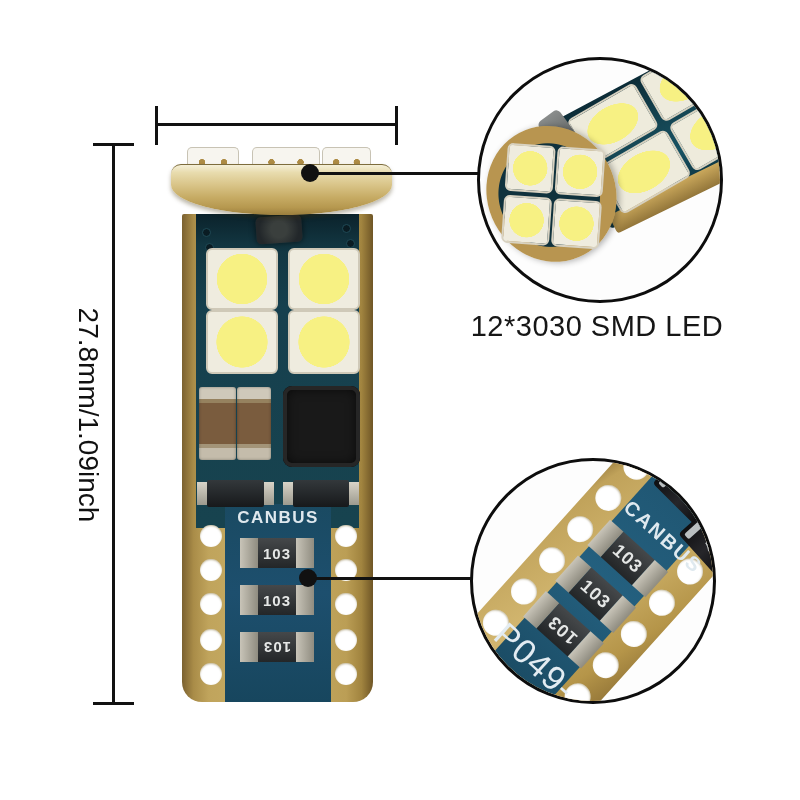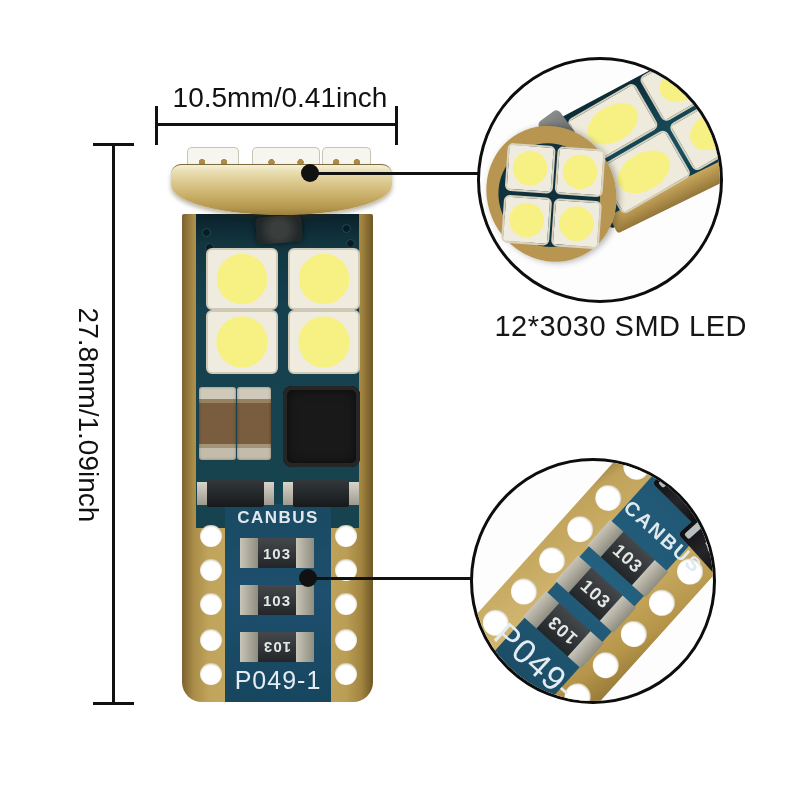--- a/index.html
+++ b/index.html
@@ -67,21 +67,21 @@
   .conn{position:absolute;background:var(--annotation,#111);height:3px;z-index:5;}
   .conn-top{left:310px;top:172px;width:168px;}
   .conn-bottom{left:308px;top:577px;width:163px;}
   .conn-dot{position:absolute;width:18px;height:18px;border-radius:50%;background:var(--annotation,#111);z-index:6;}
   .dot-top{left:301px;top:164px;} .dot-bottom{left:299px;top:569px;}
 
   
   .callout{position:absolute;width:240px;height:240px;border:3px solid #0d0d0d;border-radius:50%;
         background:#fdfdfd;overflow:hidden;z-index:4;}
   .co-top{left:477px;top:57px;} .co-bottom{left:470px;top:458px;}
-  .co-label{position:absolute;width:300px;text-align:right;font-size:29px;color:#161616;letter-spacing:.5px;}
+  .co-label{position:absolute;width:300px;text-align:center;font-size:29px;color:#161616;letter-spacing:.5px;}
   .co-top-label{left:447px;top:310px;} .co-bottom-label{left:443px;top:717px;}
 
   
   .tc-group{position:absolute;left:7px;top:65px;width:310px;height:150px;transform:rotate(-28deg);
         transform-origin:64px 68px;}
   .tc-body{position:absolute;left:100px;top:6px;width:168px;height:122px;border-radius:4px;
         background:linear-gradient(180deg,#0c2c37 0%,#14424f 35%,#175263 70%,#0e3440 100%);}
   .tc-body-gold{position:absolute;left:104px;top:118px;width:172px;height:20px;border-radius:3px;
         transform:rotate(2deg);background:linear-gradient(180deg,#caa85c,#93763a);}
   .sled{position:absolute;border:2px solid #d6d0bf;border-radius:6px;transform:rotate(-2deg);
@@ -124,21 +124,20 @@
         display:flex;align-items:center;justify-content:center;}
   .bchip .chiptext{font-size:18px;}
   .part2{position:absolute;left:20px;top:222px;width:110px;text-align:center;font-size:34px;
         color:#e3ecf2;letter-spacing:1px;}
 </style>
 </head>
 <body>
 
 <div class="canvas">
 
-  <div class="dim-label dim-top-label">10.5mm/0.41inch</div>
   <div class="dline dim-line-h"></div>
   <div class="dline tick-tl"></div>
   <div class="dline tick-tr"></div>
 
   <div class="dim-label dim-left-label">27.8mm/1.09inch</div>
   <div class="dline dim-line-v"></div>
   <div class="dline tick-lt"></div>
   <div class="dline tick-lb"></div>
 
   <div class="bulb">
@@ -192,21 +191,20 @@
           </div>
         <div class="pr"></div>
       </div>
       <div class="c103" style="top:418px;">
         <div class="pl"></div>
         <div class="cbody">
             <span class="chiptext flip">103</span>
           </div>
         <div class="pr"></div>
       </div>
-      <div class="part-label">P049-1</div>
     </div>
   </div>
 
   <div class="conn conn-top"></div>
   <div class="conn-dot dot-top"></div>
   <div class="conn conn-bottom"></div>
   <div class="conn-dot dot-bottom"></div>
 
   <div class="callout co-top">
     <div class="tc-group">

